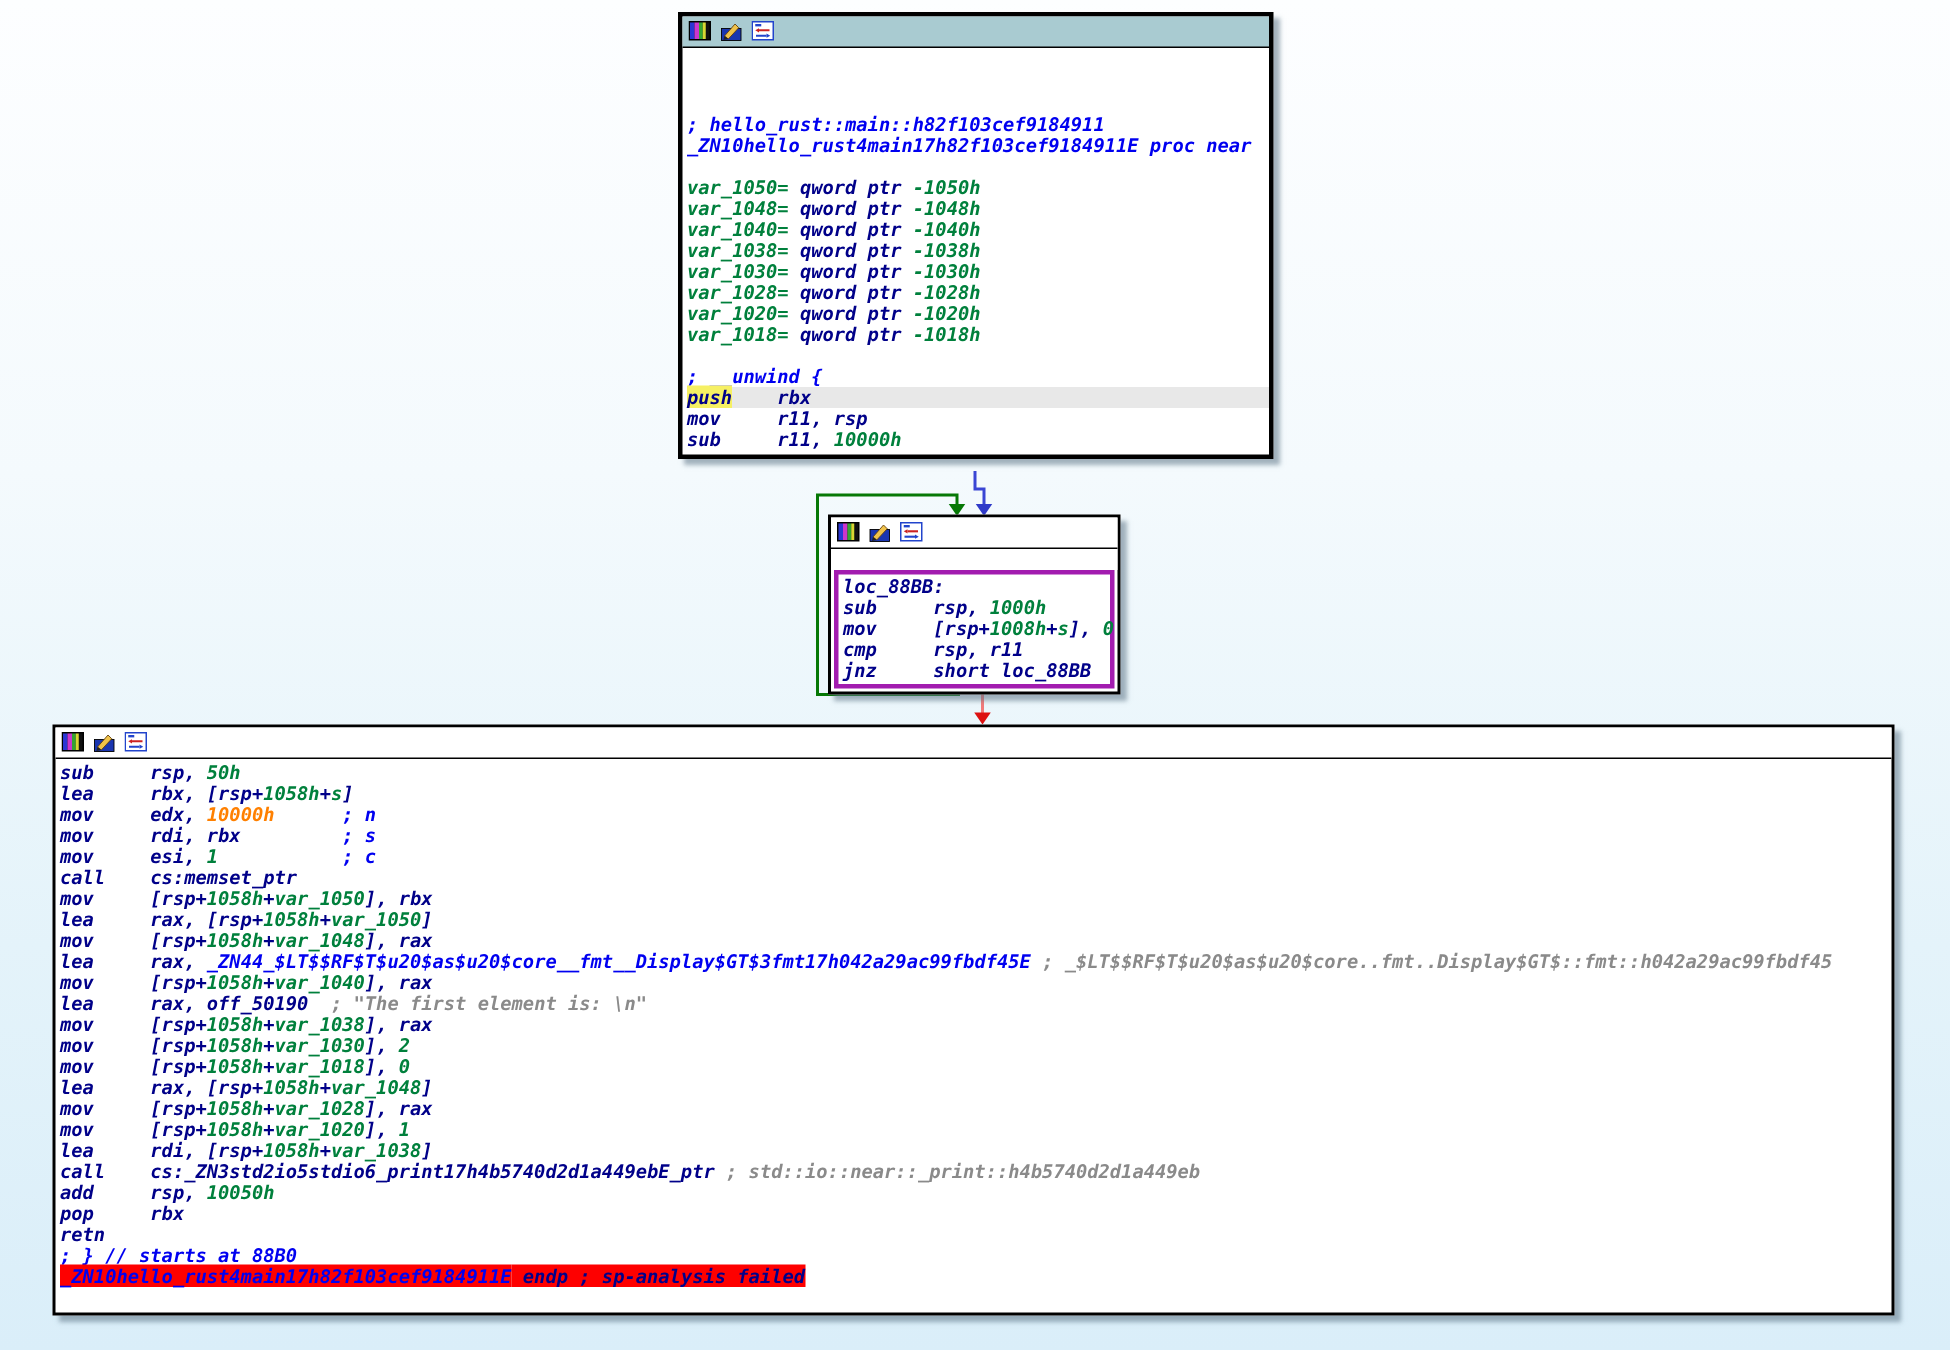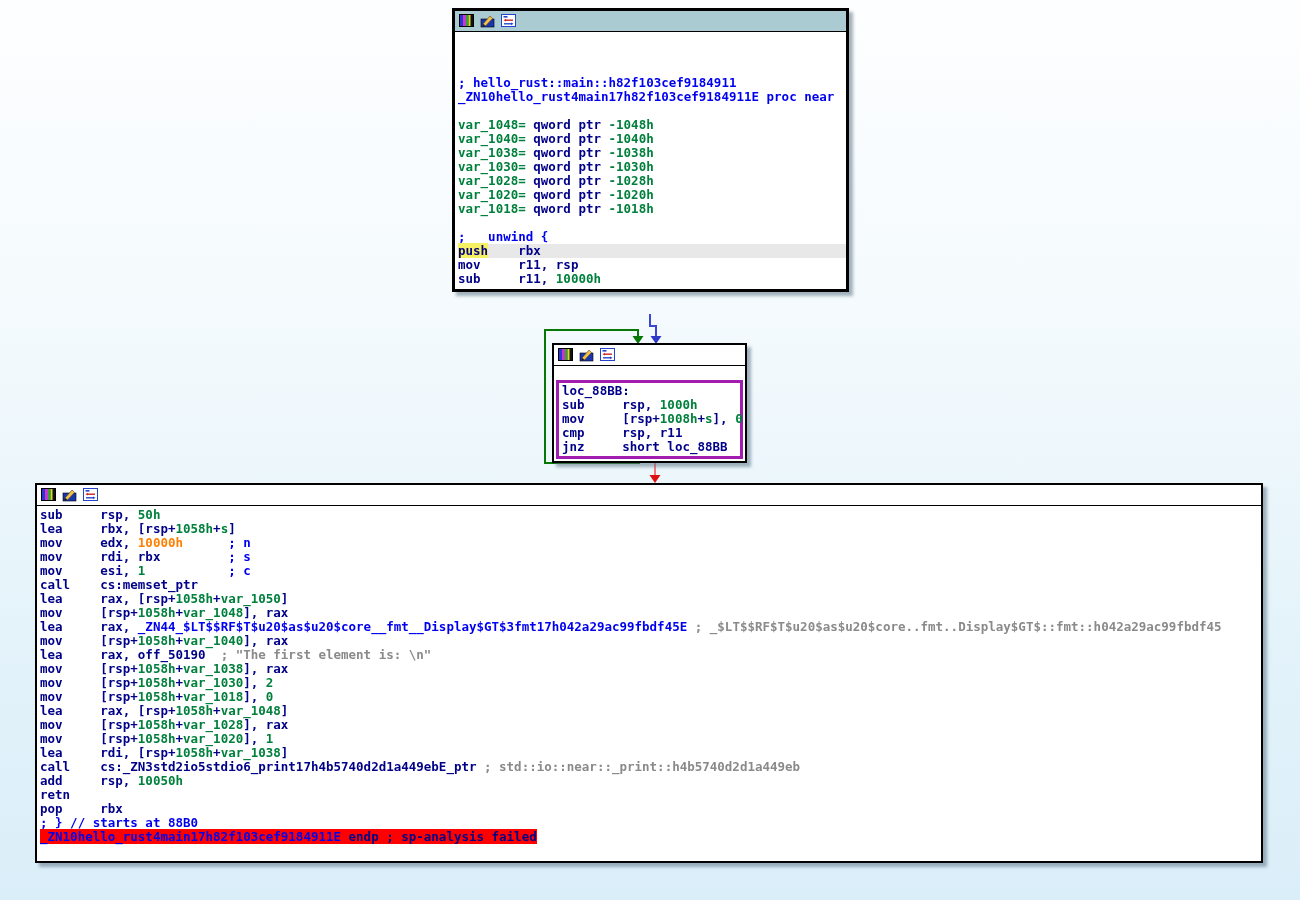--- a/index.html
+++ b/index.html
@@ -20,21 +20,21 @@
   .block.focused{border-width:3px;}
   .block-header{
     height:20px;border-bottom:1px solid #000;display:flex;align-items:center;
     gap:5px;padding-left:4px;background:#fff;
   }
   .block-header.teal{background:#a9cbd1;}
   .block-header .icon{width:16px;height:14px;display:inline-flex;}
   .code{padding:2px 0 3px 3px;}
   .asm-line{
     white-space:pre;font-size:12.5px;line-height:14px;min-height:14px;
-    font-weight:bold;color:#000089;
+    font-weight:bold;color:#000089;font-style:italic;
   }
   .hl-line{background:#e8e8e8;}
   .c-navy{color:#000089;}
   .c-blue{color:#0000f0;}
   .c-green{color:#00803c;}
   .c-gray{color:#8a8a8a;font-weight:bold;}
   .c-orange{color:#ff8000;}
   .c-hlword{background:#f6f063;margin-top:31px;}
   .c-bgred{background:#fe0000;}
   .gap{height:14px;background:#fff;}
@@ -87,20 +87,21 @@
           </svg>
       </span>
     </div>
     <div class="code">
         <div class="asm-line"></div>
         <div class="asm-line"></div>
         <div class="asm-line"></div>
         <div class="asm-line"><span class="c-blue">; hello_rust::main::h82f103cef9184911</span></div>
         <div class="asm-line"><span class="c-blue">_ZN10hello_rust4main17h82f103cef9184911E proc near</span></div>
         <div class="asm-line"></div>
+        <div class="asm-line"><span class="c-green">var_1050=</span><span class="c-navy"> qword ptr </span><span class="c-green">-1050h</span></div>
         <div class="asm-line"><span class="c-green">var_1048=</span><span class="c-navy"> qword ptr </span><span class="c-green">-1048h</span></div>
         <div class="asm-line"><span class="c-green">var_1040=</span><span class="c-navy"> qword ptr </span><span class="c-green">-1040h</span></div>
         <div class="asm-line"><span class="c-green">var_1038=</span><span class="c-navy"> qword ptr </span><span class="c-green">-1038h</span></div>
         <div class="asm-line"><span class="c-green">var_1030=</span><span class="c-navy"> qword ptr </span><span class="c-green">-1030h</span></div>
         <div class="asm-line"><span class="c-green">var_1028=</span><span class="c-navy"> qword ptr </span><span class="c-green">-1028h</span></div>
         <div class="asm-line"><span class="c-green">var_1020=</span><span class="c-navy"> qword ptr </span><span class="c-green">-1020h</span></div>
         <div class="asm-line"><span class="c-green">var_1018=</span><span class="c-navy"> qword ptr </span><span class="c-green">-1018h</span></div>
         <div class="asm-line"></div>
         <div class="asm-line"><span class="c-blue">; __unwind {</span></div>
         <div class="asm-line hl-line"><span class="c-navy c-hlword">push</span><span class="c-navy">    rbx</span></div>
@@ -179,35 +180,36 @@
           </svg>
       </span>
     </div>
     <div class="code">
         <div class="asm-line"><span class="c-navy">sub     rsp, </span><span class="c-green">50h</span></div>
         <div class="asm-line"><span class="c-navy">lea     rbx, [rsp+</span><span class="c-green">1058h</span><span class="c-navy">+</span><span class="c-green">s</span><span class="c-navy">]</span></div>
         <div class="asm-line"><span class="c-navy">mov     edx, </span><span class="c-orange">10000h</span><span class="c-navy">      </span><span class="c-blue">; n</span></div>
         <div class="asm-line"><span class="c-navy">mov     rdi, rbx         </span><span class="c-blue">; s</span></div>
         <div class="asm-line"><span class="c-navy">mov     esi, </span><span class="c-green">1</span><span class="c-navy">           </span><span class="c-blue">; c</span></div>
         <div class="asm-line"><span class="c-navy">call    cs:memset_ptr</span></div>
+        <div class="asm-line"><span class="c-navy">mov     [rsp+</span><span class="c-green">1058h</span><span class="c-navy">+</span><span class="c-green">var_1050</span><span class="c-navy">], rbx</span></div>
         <div class="asm-line"><span class="c-navy">lea     rax, [rsp+</span><span class="c-green">1058h</span><span class="c-navy">+</span><span class="c-green">var_1050</span><span class="c-navy">]</span></div>
         <div class="asm-line"><span class="c-navy">mov     [rsp+</span><span class="c-green">1058h</span><span class="c-navy">+</span><span class="c-green">var_1048</span><span class="c-navy">], rax</span></div>
         <div class="asm-line"><span class="c-navy">lea     rax, </span><span class="c-blue">_ZN44_$LT$$RF$T$u20$as$u20$core__fmt__Display$GT$3fmt17h042a29ac99fbdf45E</span><span class="c-navy"> </span><span class="c-gray">; _$LT$$RF$T$u20$as$u20$core..fmt..Display$GT$::fmt::h042a29ac99fbdf45</span></div>
         <div class="asm-line"><span class="c-navy">mov     [rsp+</span><span class="c-green">1058h</span><span class="c-navy">+</span><span class="c-green">var_1040</span><span class="c-navy">], rax</span></div>
         <div class="asm-line"><span class="c-navy">lea     rax, off_50190  </span><span class="c-gray">; "The first element is: \n"</span></div>
         <div class="asm-line"><span class="c-navy">mov     [rsp+</span><span class="c-green">1058h</span><span class="c-navy">+</span><span class="c-green">var_1038</span><span class="c-navy">], rax</span></div>
         <div class="asm-line"><span class="c-navy">mov     [rsp+</span><span class="c-green">1058h</span><span class="c-navy">+</span><span class="c-green">var_1030</span><span class="c-navy">], </span><span class="c-green">2</span></div>
         <div class="asm-line"><span class="c-navy">mov     [rsp+</span><span class="c-green">1058h</span><span class="c-navy">+</span><span class="c-green">var_1018</span><span class="c-navy">], </span><span class="c-green">0</span></div>
         <div class="asm-line"><span class="c-navy">lea     rax, [rsp+</span><span class="c-green">1058h</span><span class="c-navy">+</span><span class="c-green">var_1048</span><span class="c-navy">]</span></div>
         <div class="asm-line"><span class="c-navy">mov     [rsp+</span><span class="c-green">1058h</span><span class="c-navy">+</span><span class="c-green">var_1028</span><span class="c-navy">], rax</span></div>
         <div class="asm-line"><span class="c-navy">mov     [rsp+</span><span class="c-green">1058h</span><span class="c-navy">+</span><span class="c-green">var_1020</span><span class="c-navy">], </span><span class="c-green">1</span></div>
         <div class="asm-line"><span class="c-navy">lea     rdi, [rsp+</span><span class="c-green">1058h</span><span class="c-navy">+</span><span class="c-green">var_1038</span><span class="c-navy">]</span></div>
         <div class="asm-line"><span class="c-navy">call    cs:_ZN3std2io5stdio6_print17h4b5740d2d1a449ebE_ptr </span><span class="c-gray">; std::io::near::_print::h4b5740d2d1a449eb</span></div>
         <div class="asm-line"><span class="c-navy">add     rsp, </span><span class="c-green">10050h</span></div>
+        <div class="asm-line"><span class="c-navy">pop     rbx</span></div>
         <div class="asm-line"><span class="c-navy">retn</span></div>
-        <div class="asm-line"><span class="c-navy">pop     rbx</span></div>
         <div class="asm-line"><span class="c-blue">; } // starts at 88B0</span></div>
         <div class="asm-line"><span class="c-blue c-bgred">_ZN10hello_rust4main17h82f103cef9184911E</span><span class="c-navy c-bgred"> endp </span><span class="c-navy c-bgred">; sp-analysis failed</span></div>
         <div class="asm-line"></div>
       </div>
   </div>
 
 </div>
 
 </body></html>

